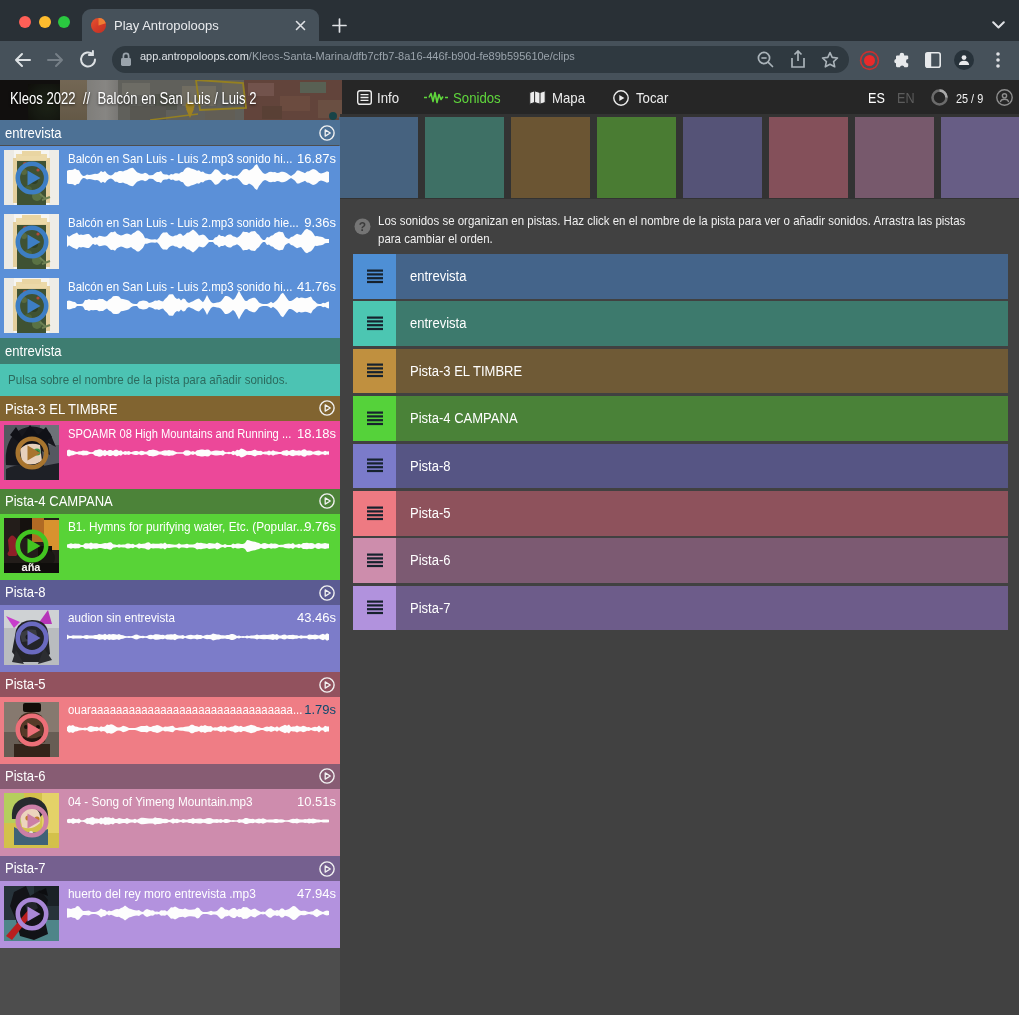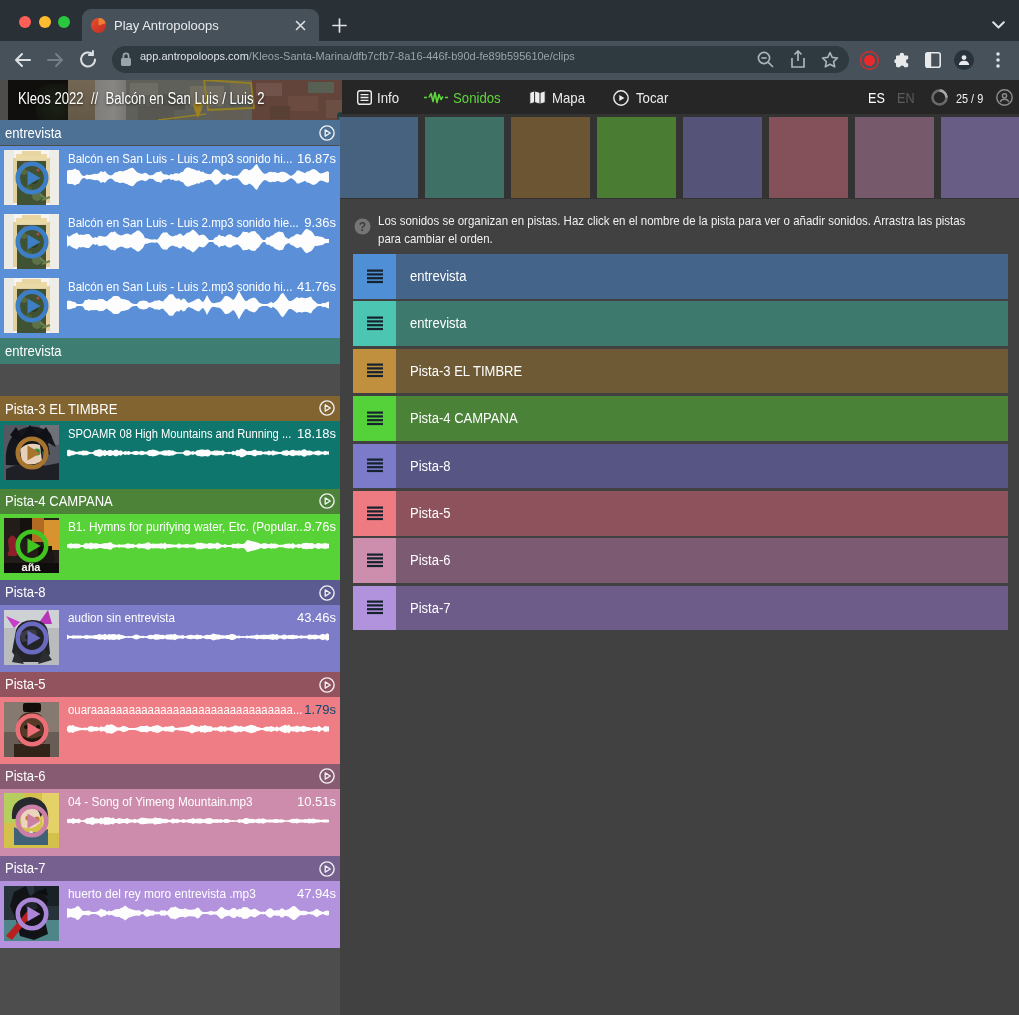--- a/index.html
+++ b/index.html
@@ -83,21 +83,21 @@
 <svg class="abs" style="left:958px;top:54px" width="12" height="12" viewBox="0 0 12 12">
       <circle cx="6" cy="3.6" r="2.4" fill="#e7e9eb"></circle>
       <path d="M0.8,11 Q1.4,6.8 6,6.8 Q10.6,6.8 11.2,11 Z" fill="#e7e9eb"></path>
     </svg>
 <svg class="abs" style="left:996px;top:52px" width="4" height="16" viewBox="0 0 4 16">
       <circle cx="2" cy="2" r="1.8" fill="#dfe1e5"></circle>
       <circle cx="2" cy="8" r="1.8" fill="#dfe1e5"></circle>
       <circle cx="2" cy="14" r="1.8" fill="#dfe1e5"></circle>
     </svg>
 
-<div class="abs" style="left:8px;top:80px;width:411px;height:40.4px;overflow:hidden;background:#ec4899">
+<div class="abs" style="left:0;top:80px;width:411px;height:40.4px;overflow:hidden;background:#ec4899">
 <div class="abs" style="left:0;top:0;width:60px;height:41px;background:#16130f"></div>
 <div class="abs" style="left:28px;top:4px;width:32px;height:37px;background:radial-gradient(ellipse at 60% 55%, #26301c 0%, #1c2115 55%, #131109 100%)"></div>
 <div class="abs" style="left:60px;top:0;width:27px;height:41px;background:linear-gradient(180deg,#a69477,#8f7e62)"></div>
 <div class="abs" style="left:87px;top:0;width:31px;height:41px;background:linear-gradient(90deg,#b7b5af,#c3c1bb 60%,#aeaca6)"></div>
 <div class="abs" style="left:118px;top:0;width:126px;height:41px;background:#8a8a80"></div>
 <div class="abs" style="left:122px;top:3px;width:28px;height:12px;background:#9d9b90"></div>
 <div class="abs" style="left:155px;top:14px;width:22px;height:16px;background:#767a6c"></div>
 <div class="abs" style="left:130px;top:26px;width:36px;height:15px;background:#7e7c72"></div>
 <div class="abs" style="left:182px;top:6px;width:34px;height:20px;background:#a29c8a"></div>
 <div class="abs" style="left:205px;top:28px;width:30px;height:13px;background:#8d8778"></div>
@@ -333,28 +333,31 @@
 <div class="abs" style="right:4px;top:5px;font-size:13px;color:#fff">41.76s</div>
 <div class="abs" style="left:0;top:12px;width:340px;height:38px">
         <svg class="abs" style="left:66px;top:0px" width="264" height="38" viewBox="0 0 264 38">
           <path d="M0.0,13.9 L2.0,13.5 L4.0,14.1 L6.0,14.8 L8.0,15.1 L10.0,17.0 L12.0,17.0 L14.0,17.0 L16.0,16.6 L18.0,13.0 L20.0,13.1 L22.0,12.1 L24.0,12.9 L26.0,12.7 L28.0,13.1 L30.0,13.0 L32.0,11.8 L34.0,11.9 L36.0,11.9 L38.0,13.4 L40.0,14.5 L42.0,12.6 L44.0,11.6 L46.0,9.3 L48.0,9.0 L50.0,9.0 L52.0,9.6 L54.0,11.7 L56.0,12.1 L58.0,12.4 L60.0,13.1 L62.0,13.8 L64.0,15.8 L66.0,16.8 L68.0,17.0 L70.0,17.0 L72.0,14.5 L74.0,14.0 L76.0,13.5 L78.0,13.7 L80.0,14.3 L82.0,15.9 L84.0,15.4 L86.0,14.8 L88.0,13.6 L90.0,13.7 L92.0,13.0 L94.0,14.1 L96.0,14.6 L98.0,12.0 L100.0,10.3 L102.0,7.6 L104.0,7.2 L106.0,7.2 L108.0,10.4 L110.0,11.9 L112.0,11.3 L114.0,13.6 L116.0,11.6 L118.0,12.1 L120.0,14.9 L122.0,16.1 L124.0,15.0 L126.0,14.3 L128.0,13.1 L130.0,12.0 L132.0,11.6 L134.0,13.5 L136.0,15.2 L138.0,12.3 L140.0,8.1 L142.0,11.8 L144.0,15.0 L146.0,16.3 L148.0,15.9 L150.0,15.4 L152.0,15.3 L154.0,14.3 L156.0,11.7 L158.0,9.1 L160.0,9.1 L162.0,9.8 L164.0,11.2 L166.0,13.0 L168.0,11.2 L170.0,7.5 L172.0,3.6 L174.0,7.4 L176.0,10.8 L178.0,13.8 L180.0,13.9 L182.0,12.2 L184.0,11.4 L186.0,10.8 L188.0,10.7 L190.0,12.7 L192.0,15.5 L194.0,16.5 L196.0,17.0 L198.0,17.0 L200.0,16.9 L202.0,16.3 L204.0,14.8 L206.0,16.2 L208.0,14.7 L210.0,13.1 L212.0,10.3 L214.0,7.1 L216.0,5.7 L218.0,8.4 L220.0,11.6 L222.0,14.1 L224.0,14.1 L226.0,13.0 L228.0,11.4 L230.0,9.9 L232.0,11.3 L234.0,10.4 L236.0,10.7 L238.0,11.2 L240.0,10.9 L242.0,10.3 L244.0,9.5 L246.0,13.0 L248.0,14.4 L250.0,16.4 L252.0,17.0 L254.0,17.0 L256.0,15.8 L258.0,16.3 L260.0,15.1 L262.0,14.4 L262.0,21.6 L260.0,20.9 L258.0,19.7 L256.0,20.2 L254.0,19.0 L252.0,19.0 L250.0,19.6 L248.0,21.6 L246.0,23.0 L244.0,26.5 L242.0,25.7 L240.0,25.1 L238.0,24.8 L236.0,25.3 L234.0,25.6 L232.0,24.7 L230.0,26.1 L228.0,24.6 L226.0,23.0 L224.0,21.9 L222.0,21.9 L220.0,24.4 L218.0,27.6 L216.0,30.3 L214.0,28.9 L212.0,25.7 L210.0,22.9 L208.0,21.3 L206.0,19.8 L204.0,21.2 L202.0,19.7 L200.0,19.1 L198.0,19.0 L196.0,19.0 L194.0,19.5 L192.0,20.5 L190.0,23.3 L188.0,25.3 L186.0,25.2 L184.0,24.6 L182.0,23.8 L180.0,22.1 L178.0,22.2 L176.0,25.2 L174.0,28.6 L172.0,32.4 L170.0,28.5 L168.0,24.8 L166.0,23.0 L164.0,24.8 L162.0,26.2 L160.0,26.9 L158.0,26.9 L156.0,24.3 L154.0,21.7 L152.0,20.7 L150.0,20.6 L148.0,20.1 L146.0,19.7 L144.0,21.0 L142.0,24.2 L140.0,27.9 L138.0,23.7 L136.0,20.8 L134.0,22.5 L132.0,24.4 L130.0,24.0 L128.0,22.9 L126.0,21.7 L124.0,21.0 L122.0,19.9 L120.0,21.1 L118.0,23.9 L116.0,24.4 L114.0,22.4 L112.0,24.7 L110.0,24.1 L108.0,25.6 L106.0,28.8 L104.0,28.8 L102.0,28.4 L100.0,25.7 L98.0,24.0 L96.0,21.4 L94.0,21.9 L92.0,23.0 L90.0,22.3 L88.0,22.4 L86.0,21.2 L84.0,20.6 L82.0,20.1 L80.0,21.7 L78.0,22.3 L76.0,22.5 L74.0,22.0 L72.0,21.5 L70.0,19.0 L68.0,19.0 L66.0,19.2 L64.0,20.2 L62.0,22.2 L60.0,22.9 L58.0,23.6 L56.0,23.9 L54.0,24.3 L52.0,26.4 L50.0,27.0 L48.0,27.0 L46.0,26.7 L44.0,24.4 L42.0,23.4 L40.0,21.5 L38.0,22.6 L36.0,24.1 L34.0,24.1 L32.0,24.2 L30.0,23.0 L28.0,22.9 L26.0,23.3 L24.0,23.1 L22.0,23.9 L20.0,22.9 L18.0,23.0 L16.0,19.4 L14.0,19.0 L12.0,19.0 L10.0,19.0 L8.0,20.9 L6.0,21.2 L4.0,21.9 L2.0,22.5 L0.0,22.1 Z" fill="#fdfdfd" transform="translate(1,1)"></path>
         </svg>
       </div>
 </div>
 <div class="abs" style="left:0;top:337.5px;width:340px;height:26px;background:#3e7d71">
       <div class="abs sx87" style="left:5px;top:0;height:26px;line-height:26px;font-size:15px;font-weight:500;color:#fff;white-space:nowrap">entrevista</div>
     </div>
+<div class="abs" style="left:0;top:363.5px;width:340px;height:32.1px;background:#4cc3b3">
+      <div class="abs sx87" style="left:8px;top:0;line-height:32px;font-size:13.3px;color:#2c6b5e;white-space:nowrap">Pulsa sobre el nombre de la pista para añadir sonidos.</div>
+    </div>
 <div class="abs" style="left:0;top:395.6px;width:340px;height:25.3px;background:#816430">
       <div class="abs sx87" style="left:5px;top:0;height:25.3px;line-height:25.3px;font-size:15px;font-weight:500;color:#fff;white-space:nowrap">Pista-3 EL TIMBRE</div>
       <svg class="abs" style="left:319px;top:4.65px" width="16" height="16" viewBox="0 0 16 16">
         <circle cx="8" cy="8" r="7.1" fill="none" stroke="#f2f2f2" stroke-width="1.4"></circle>
         <path d="M6.2,4.9 L11.3,8 L6.2,11.1 Z" fill="none" stroke="#f2f2f2" stroke-width="1.3" stroke-linejoin="round"></path>
       </svg>
     </div>
-<div class="abs" style="left:0;top:420.9px;width:340px;height:68.4px;background:#0f766e">
+<div class="abs" style="left:0;top:420.9px;width:340px;height:68.4px;background:#ec4899">
 <div class="abs" style="left:4px;top:4.5px;width:55px;height:55px;overflow:hidden"><svg width="55" height="55" viewBox="0 0 55 55">
 <rect width="55" height="55" fill="#555860"></rect>
 <rect x="36" y="0" width="19" height="20" fill="#6e7278"></rect>
 <path d="M2,40 Q0,16 14,6 Q30,-4 46,8 L52,22 L44,18 L46,30 L38,26 L40,42 Z" fill="#16171d"></path>
 <path d="M6,10 L12,2 L18,12 L26,0 L34,10 L42,2 L48,12 L36,20 L18,20 Z" fill="#101117"></path>
 <path d="M16,24 Q24,16 36,20 L38,36 Q28,42 18,38 Z" fill="#e6d0bc"></path>
 <circle cx="33" cy="27" r="3.6" fill="#3f9c4e"></circle>
           <circle cx="33" cy="27" r="1.5" fill="#0c2313"></circle>
 <path d="M2,44 Q18,36 34,42 L55,38 L55,55 L2,55 Z" fill="#1e2026"></path>
 </svg><svg class="abs" style="left:11px;top:11px" width="34" height="34" viewBox="0 0 34 34">

